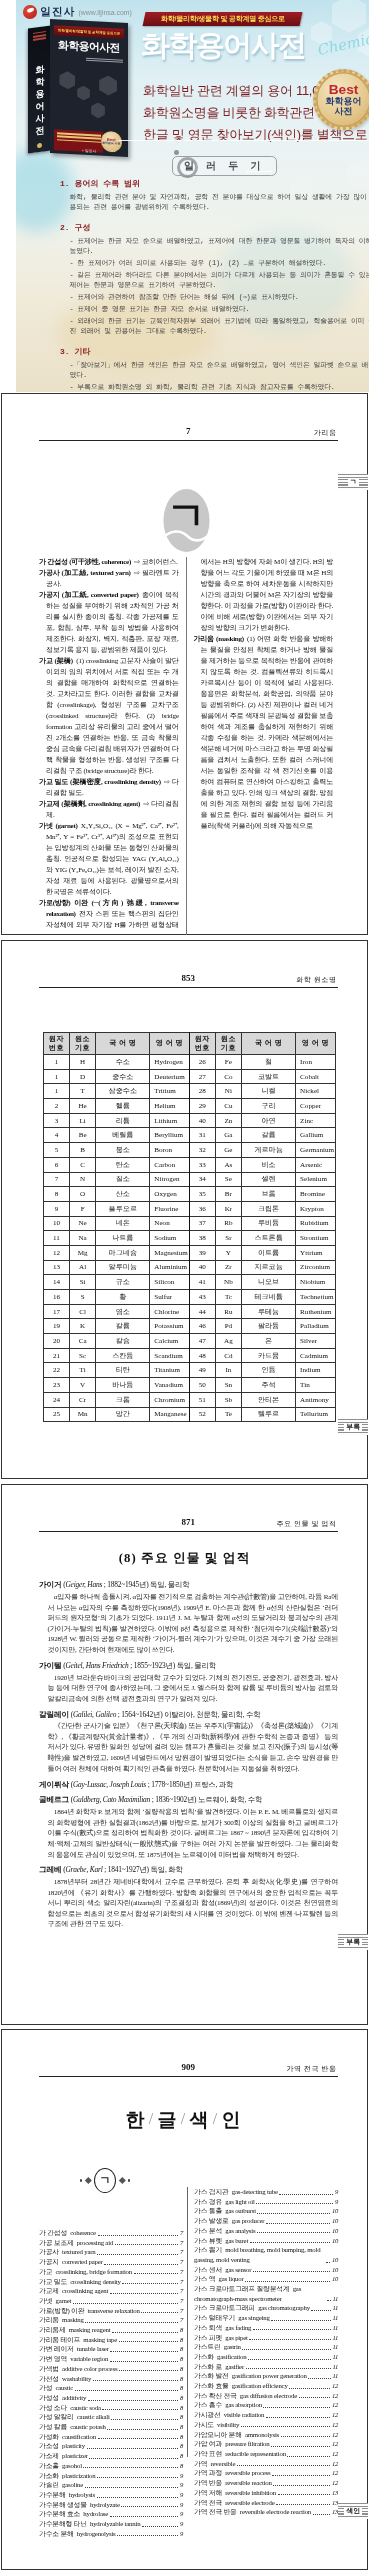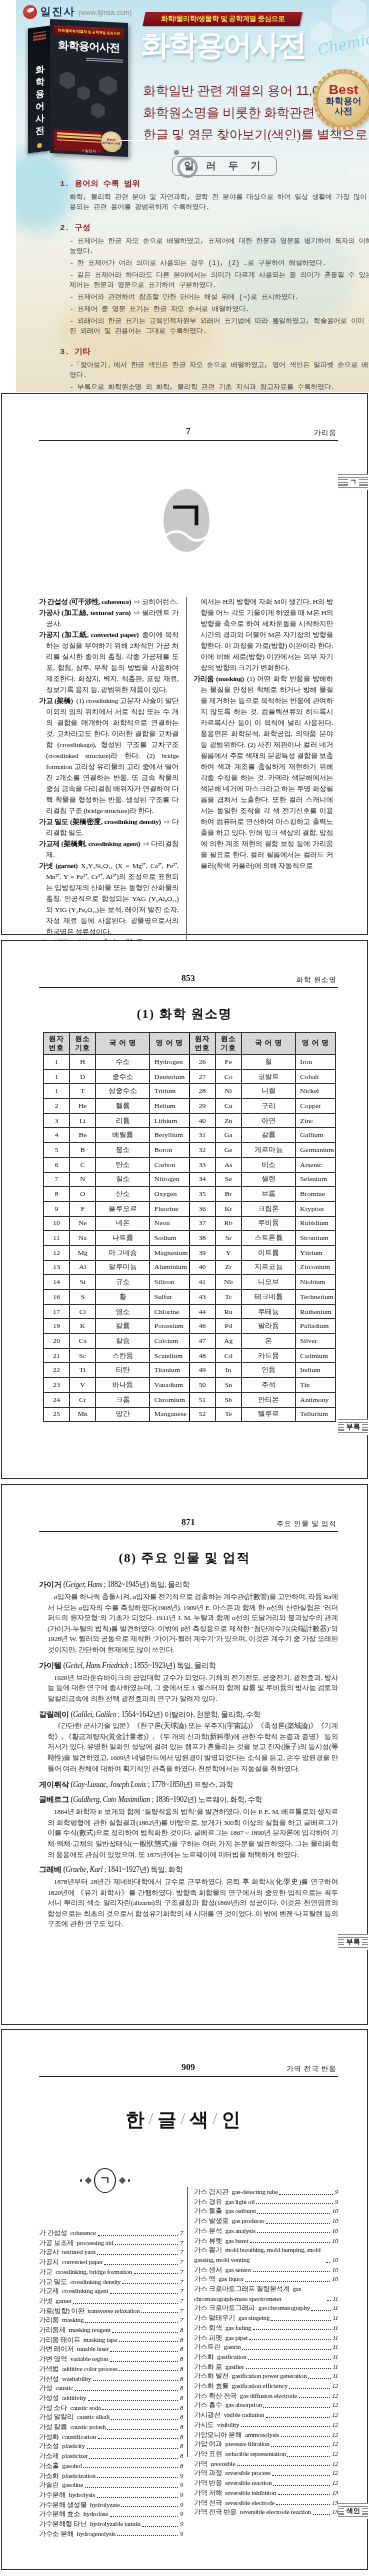--- a/index.html
+++ b/index.html
@@ -87,21 +87,21 @@
   .pnum{position:absolute;left:0;right:0;text-align:center;font-weight:bold;font-size:9px;}
   .rhead{position:absolute;right:1.1px;top:1.6px;font-size:7.1px;letter-spacing:0.5px;}
   .hrule{position:absolute;left:37px;right:29.5px;top:46px;border-top:0.8px solid #222;}
   .tab{position:absolute;right:-1.1px;width:30px;height:16.4px;
     background:repeating-linear-gradient(180deg,#8f8f8f 0 1.1px,#fdfdfd 1.1px 2.6px);
     display:flex;align-items:center;justify-content:center;}
   .tab span{background:#fff;padding:0.5px 2.1px;font-weight:bold;font-size:6.9px;color:#111;line-height:1.2;}
   
   .oval{position:absolute;left:160px;top:94px;}
   .dict{position:absolute;left:37px;top:163px;width:294px;height:378px;overflow:hidden;
-    column-count:2;column-gap:14.8px;column-fill:auto;column-rule:0.5px solid #777;margin-top:40px;}
+    column-count:2;column-gap:14.8px;column-fill:auto;column-rule:0.5px solid #777;}
   .dent{margin:0;font-size:7.1px;line-height:11px;text-align:justify;letter-spacing:-0.2px;
     padding-left:6.9px;text-indent:-6.9px;}
   .dent b{letter-spacing:-0.3px;}
   
   .ptitle{position:absolute;left:0;width:100%;top:65px;text-align:center;font-size:12.7px;font-weight:bold;
     letter-spacing:1.1px;}
   .eltable{position:absolute;left:41px;top:91px;width:293px;border-collapse:collapse;
     border:1.3px solid #111;}
   .eltable th,.eltable td{border:0.5px solid #333;font-size:7.1px;text-align:center;padding:0 1.1px;height:13.7px;}
   .eltable th{background:#d8d8d8;font-weight:bold;white-space:pre-line;line-height:1.15;height:21px;
@@ -274,21 +274,20 @@
       <p class="dent"><b>가리움 (masking)</b> (1) 어떤 화학 반응을 방해하는 물질을 안정된 착체로 하거나 방해 물질을 제거하는 등으로 목적하는 반응에 관여하지 않도록 하는 것. 컴플렉션류와 히드록시카르복시산 등이 이 목적에 널리 사용된다. 응용면은 화학분석, 화학공업, 의약품 분야 등 광범위하다. (2) 사진 제판이나 컬러 네거필름에서 주로 색재의 분광특성 결함을 보충하여 색과 계조를 충실하게 재현하기 위해 각종 수정을 하는 것. 카메라 색분해에서는 색분해 네거에 마스크라고 하는 투명 화상필름을 겹쳐서 노출한다. 또한 컬러 스캐너에서는 동일한 조작을 각 색 전기신호를 이용하여 컴퓨터로 연산하여 마스킹하고 출력노출을 하고 있다. 인쇄 잉크 색상의 결함, 망점에 의한 계조 재현의 결함 보정 등에 가리움을 필요로 한다. 컬러 필름에서는 컬러드 커플러(착색 커플러)에 의해 자동적으로</p>
     </div>
 </div>
 
 <div class="page" style="top:940px;height:537px;">
   <div class="pagehead">
     <span class="pnum">853</span>
     <span class="rhead">화학 원소명</span>
   </div>
   <div class="hrule"></div>
-  <div class="ptitle">(1) 화학 원소명</div>
   <table class="eltable" id="elements">
     <thead>
         <tr>
           <th>원자
 번호</th>
           <th>원소
 기호</th>
           <th>국 어 명</th>
           <th>영 어 명</th>
           <th class="split">원자

